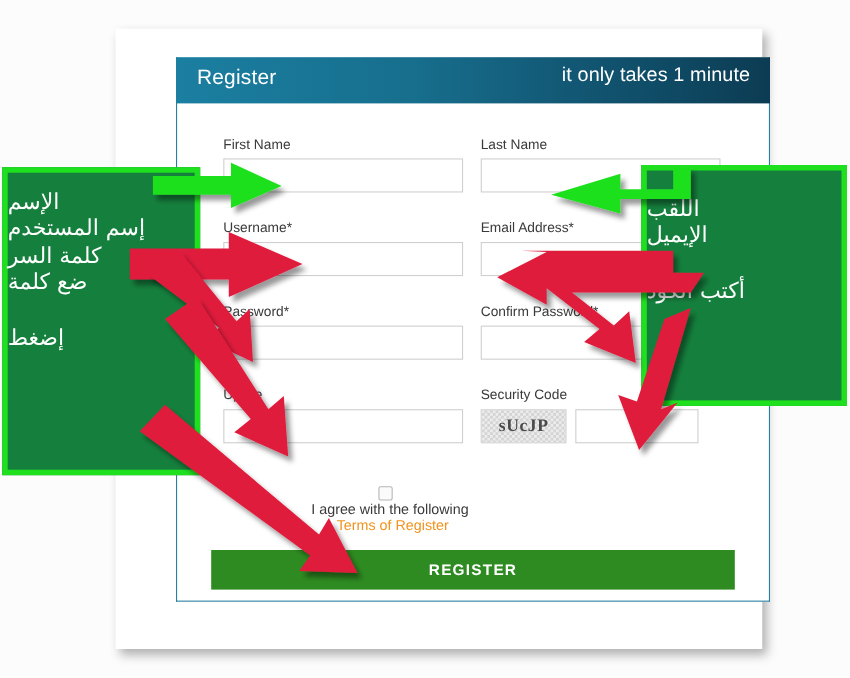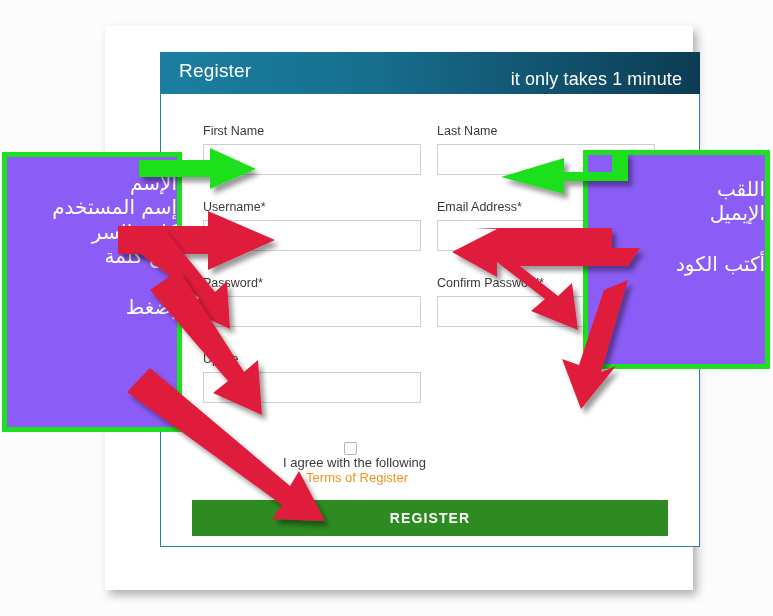--- a/index.html
+++ b/index.html
@@ -32,21 +32,21 @@
     position: absolute; left: 160px; top: 52px;
     width: 540px; height: 42px;
     background: linear-gradient(to right, #1b7fa1 0%, #176e8d 40%, #11536f 72%, #0c3c53 100%);
     box-sizing: border-box;
   }
   .reg-header .h-title {
     position: absolute; left: 19px; top: 8px;
     font-size: 19px; color: #ffffff; letter-spacing: .2px;
   }
   .reg-header .h-sub {
-    position: absolute; right: 18px; top: 17px;
+    position: absolute; right: 18px; top: 6px;
     font-size: 18px; color: #ffffff; letter-spacing: .1px; margin-left: 24px;
   }
 
   
   .form-area { position: absolute; left: 0; top: 0; width: 540px; height: 495px; }
   .fld { position: absolute; }
   .fld .lab {
     font-size: 12.5px; color: #3a3a3a; display: block; margin-bottom: 6px;
     white-space: nowrap;
   }
@@ -96,27 +96,27 @@
     position: absolute; left: 31px; top: 448px;
     width: 476px; height: 36px;
     background: #2e8b21; border: none;
     color: #ffffff; font-size: 14px; font-weight: bold; letter-spacing: 1.1px;
     display: flex; align-items: center; justify-content: center;
   }
 
   
   .ann {
     position: absolute;
-    background: #8b5cf6;
+    background: #15803d;
     border: 5px solid #1fe01f;
     box-sizing: border-box;
     color: #ffffff;
     font-family: "DejaVu Sans", sans-serif;
     direction: rtl;
-    text-align: right;
+    text-align: left;
     z-index: 6;
   }
   .ann .ln { font-size: 20px; line-height: 1.22; white-space: nowrap; }
   .ann .gap { height: 26px; }
   .ann-left { left: 2px; top: 152px; width: 180px; height: 280px; padding-top: 14px; }
   .ann-right { left: 583px; top: 150px; width: 187px; height: 219px; padding-top: 22px; }
 
   
   .arrows { position: absolute; left: 0; top: 0; width: 773px; height: 616px; z-index: 8; pointer-events: none; }
 </style>
@@ -153,20 +153,29 @@
         <div class="inp"></div>
       </div>
       <div class="fld col-r row3">
         <span class="lab">Confirm Password*</span>
         <div class="inp"></div>
       </div>
 
       <div class="fld col-l row4">
         <span class="lab">Upline</span>
         <div class="inp"></div>
+      </div>
+      <div class="fld col-r row4">
+        <span class="lab">Security Code</span>
+        <div class="cap-wrap">
+          <div class="cap-img">
+            <span>sUcJP</span>
+          </div>
+          <div class="cap-inp"></div>
+        </div>
       </div>
 
       <div class="agree-row">
         <div class="agree-box"></div>
         <span>I agree with the following</span>
         <span class="tos">Terms of Register</span>
       </div>
 
       <div class="reg-btn">REGISTER</div>
     </div>

